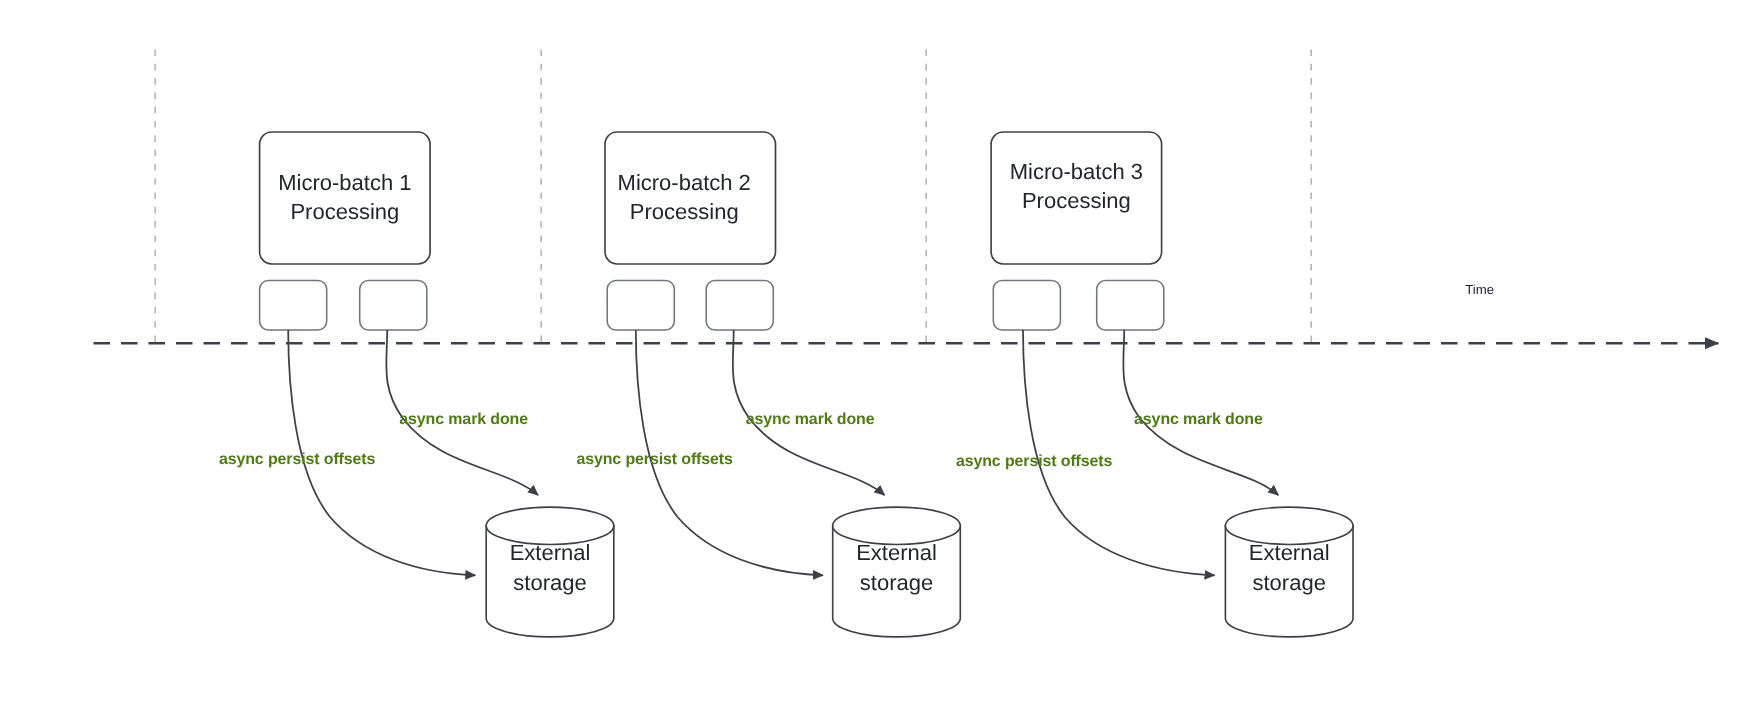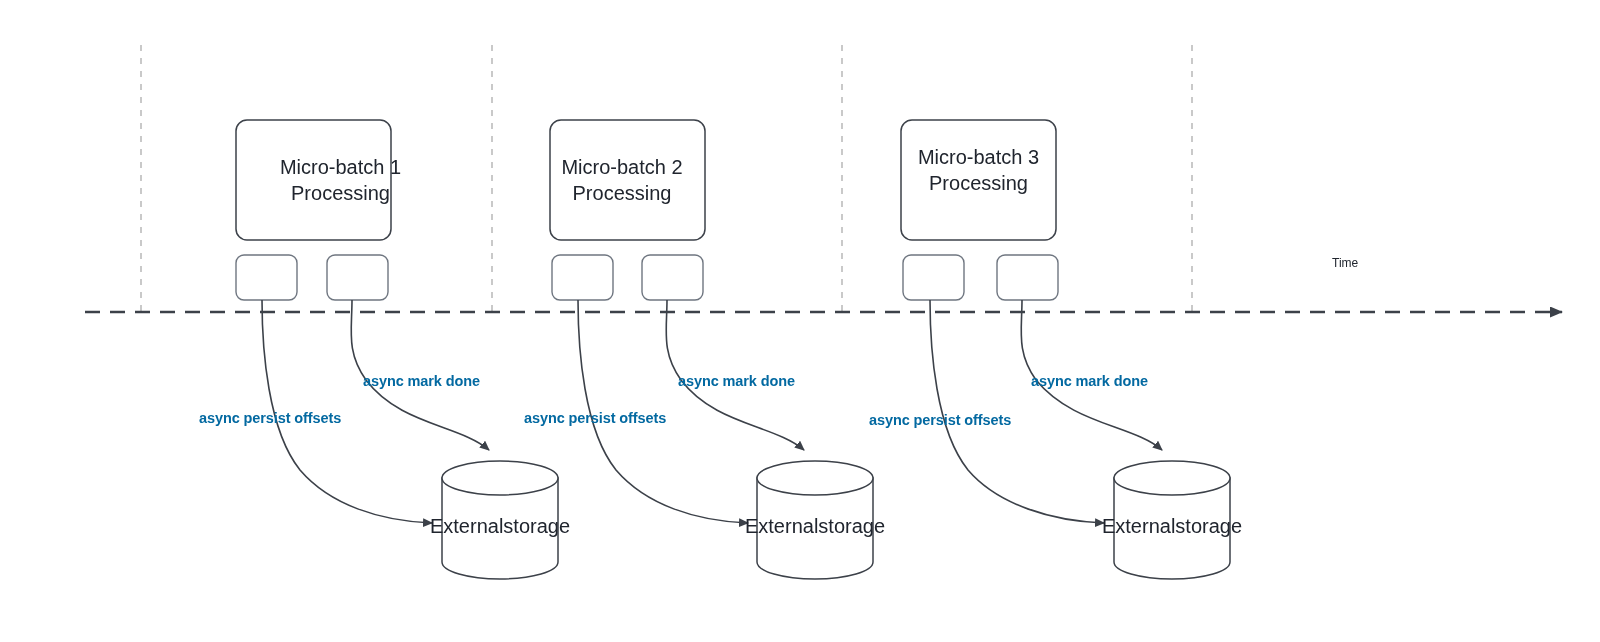--- a/index.html
+++ b/index.html
@@ -33,33 +33,32 @@
     text-align: center;
     font-size: 20px;
     line-height: 26px;
     color: #20252e;
     pointer-events: none;
     white-space: pre-line;
   }
   .cyl-text {
     position: absolute;
     display: flex;
-    flex-direction: row;
+    flex-direction: column;
     align-items: center;
-    justify-content: center;
     text-align: center;
     font-size: 20px;
     line-height: 27px;
     color: #20252e;
   }
   .edge-label {
     position: absolute;
     font-size: 14.5px;
     font-weight: bold;
-    color: #0369a1;
+    color: #4d7c0f;
     white-space: nowrap;
     letter-spacing: -0.1px;
   }
   .axis-label {
     position: absolute;
     font-size: 12px;
     color: #20252e;
     white-space: nowrap;
   }
 </style>
@@ -123,21 +122,21 @@
         <path d="M1114,478 L1114,562 A58,17 0 0 0 1230,562 L1230,478 Z" fill="#ffffff" stroke="#3c4149" stroke-width="1.5"></path>
         <ellipse cx="1172" cy="478" rx="58" ry="17" fill="#ffffff" stroke="#3c4149" stroke-width="1.5"></ellipse>
       </g>
       <path d="M930,300 C930,350 936,430 968,470 C998,505 1052,521 1104,523" fill="none" stroke="#3c4149" stroke-width="1.6" marker-end="url(#arrow)"></path>
       <path d="M1022,300 C1022,330 1016,352 1036,380 C1073,425 1133,425 1162,450" fill="none" stroke="#3c4149" stroke-width="1.6" marker-end="url(#arrow)"></path>
     </g>
   </svg>
 
   <div class="axis-label" style="left:1332px; top:256px;">Time</div>
 
-  <div class="node-text" style="left:236px; top:120px; width:155px; height:120px;margin-left:27px;">Micro-batch 1
+  <div class="node-text" style="left:236px; top:120px; width:155px; height:120px;">Micro-batch 1
 Processing</div>
   <div class="cyl-text" style="left:442px; top:490px; width:116px; height:72px;">
     <span>External</span>
     <span>storage</span>
   </div>
   <div class="edge-label" style="left:199px; top:410px;">async persist offsets</div>
   <div class="edge-label" style="left:363px; top:373px;">async mark done</div>
 
   <div class="node-text" style="left:550px; top:120px; width:144px; height:120px;">Micro-batch 2
 Processing</div>

